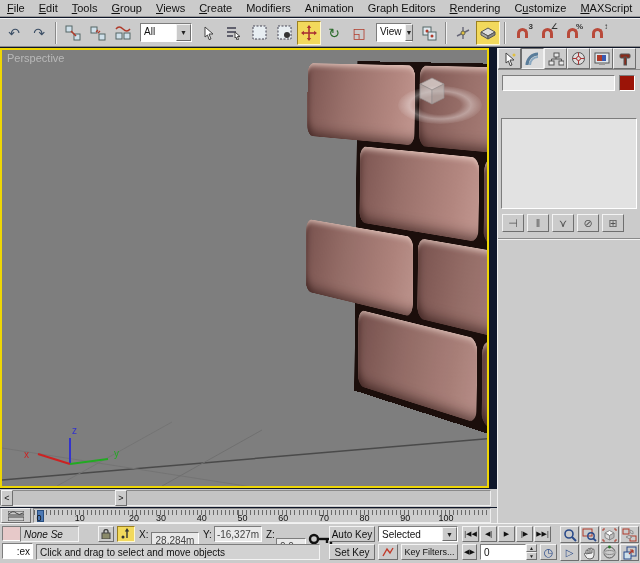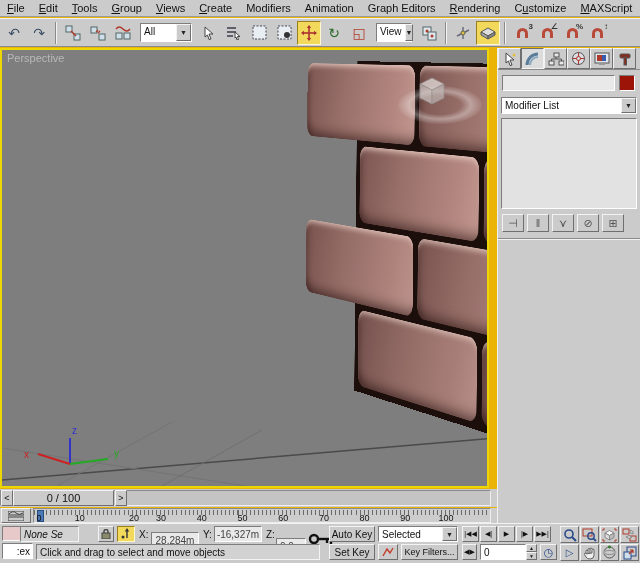--- a/index.html
+++ b/index.html
@@ -1,17 +1,17 @@
 <!DOCTYPE html>
 <html><head>
 <meta charset="utf-8">
 <style>
   html,body{margin:0;padding:0;background:#555;}
   *{box-sizing:border-box;font-family:"Liberation Sans","DejaVu Sans",sans-serif;}
-  .window{position:relative;width:640px;height:563px;background:#eab308;overflow:hidden;
+  .window{position:relative;width:640px;height:563px;background:#0f172a;overflow:hidden;
     -webkit-user-select:none;user-select:none;}
   
   .raised{background:#cbcbcb;border:1px solid;border-color:#f3f3f3 #6f6f6f #6f6f6f #f3f3f3;}
   .sunken{background:#d2d2d2;border:1px solid;border-color:#7d7d7d #f3f3f3 #f3f3f3 #7d7d7d;}
   .field{background:#e9e9e9;border:1px solid;border-color:#7d7d7d #fff #fff #7d7d7d;}
   .yellow{background:#f2d95c !important;border-color:#9a7f1f #fff8d0 #fff8d0 #9a7f1f !important;}
   
   .menubar{position:absolute;left:0;top:0;width:640px;height:17px;background:#cbcbcb;
     border-bottom:1px solid #9a9a9a;display:flex;align-items:center;font-size:11px;color:#111;}
   .menu-item{padding:1px 7px;cursor:default;white-space:nowrap;}
@@ -275,21 +275,20 @@
         <text x="70" y="24" fill="#3333cc" font-size="10">z</text>
         <text x="22" y="48" fill="#cc2222" font-size="10">x</text>
         <text x="112" y="47" fill="#22aa22" font-size="10">y</text>
       </svg>
     </div>
   </div>
 
   <div class="timeslider">
     <div class="ts-track sunken"></div>
     <div class="ts-btn raised" style="left:1px">&lt;</div>
-    <div class="ts-handle raised">0 / 100</div>
     <div class="ts-btn raised" style="left:115px">&gt;</div>
   </div>
 
   <div class="trackbar">
     <div class="tb-curve raised">
       <svg width="16" height="10">
           <rect x="0" y="0" width="16" height="4" fill="none" stroke="#444"></rect>
           <rect x="0" y="6" width="16" height="4" fill="none" stroke="#444"></rect>
           <path d="M1,3 Q5,-1 8,2 T15,2" stroke="#444" fill="none"></path>
         </svg>
@@ -354,24 +353,20 @@
         </div>
         <div class="tab">
           <svg width="14" height="14">
             <rect x="2" y="2" width="10" height="4" rx="1" fill="#8a2a1a" stroke="#555"></rect>
             <rect x="6" y="5" width="2.5" height="8" fill="#8a2a1a" stroke="#555"></rect>
           </svg>
         </div>
       </div>
     <input class="objname field" value="" style="">
     <div class="objcolor" id="objcolor" style="background: rgb(155, 20, 7);"></div>
-    <div class="modlist">
-      <span class="val">Modifier List</span>
-      <span class="combo-arrow">▼</span>
-    </div>
     <div class="stackbox"></div>
     <div class="stackbtns" id="stackbtns">
         <div class="sb raised">⊣</div>
         <div class="sb raised">‖</div>
         <div class="sb raised">⋎</div>
         <div class="sb raised">⊘</div>
         <div class="sb raised">⊞</div>
       </div>
     <div class="cp-divider"></div>
   </div>

